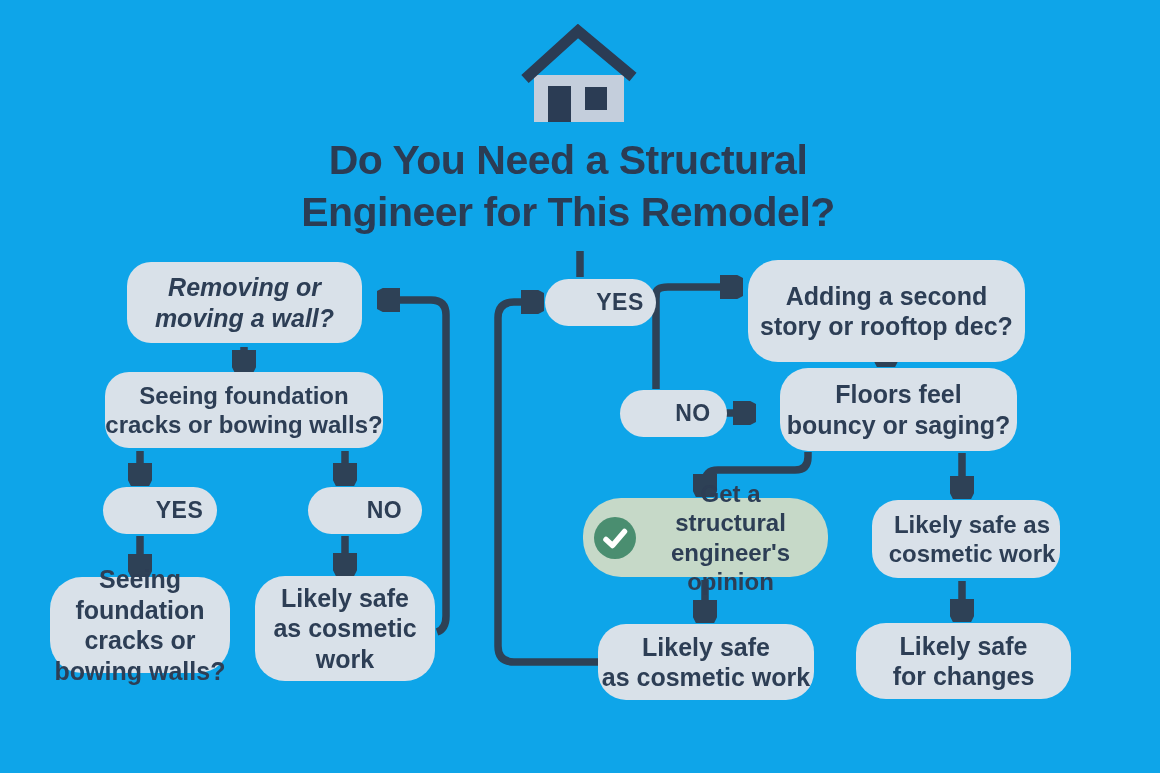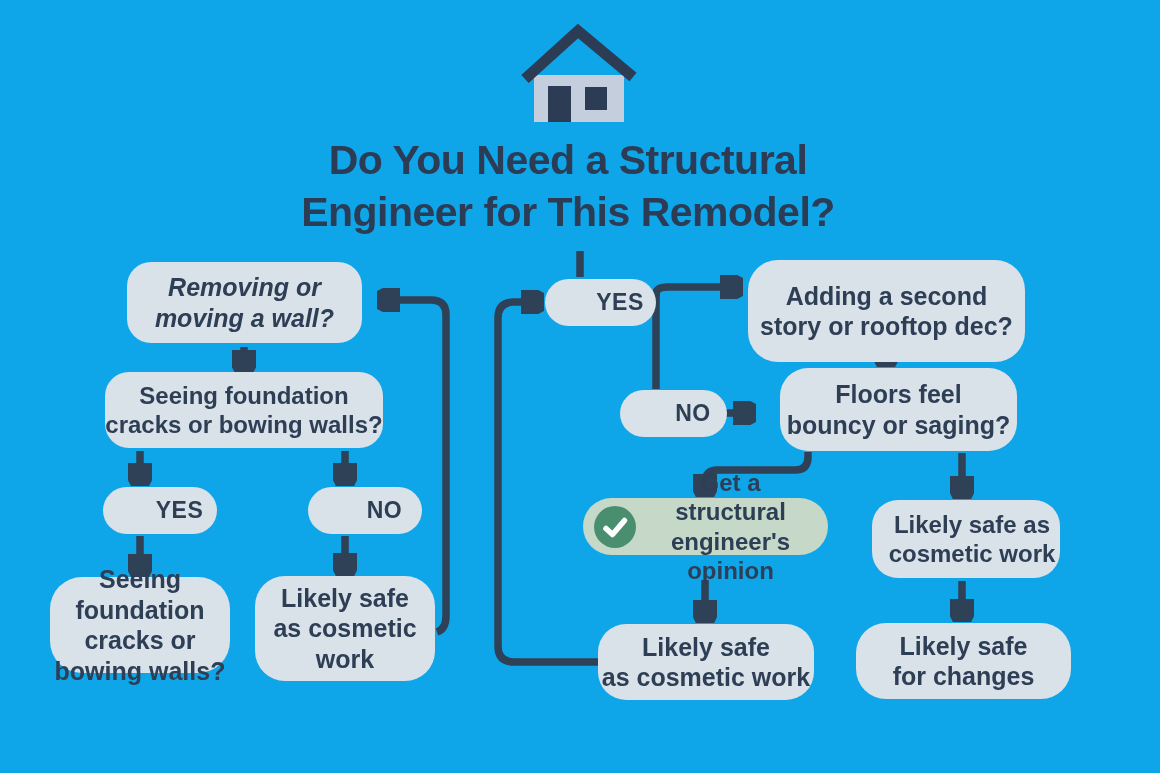--- a/index.html
+++ b/index.html
@@ -115,21 +115,21 @@
   </div>
   <div class="node" style="left:872px;top:500px;width:176px;height:78px;border-radius:26px;font-size:24px;padding-left:12px;">
     <span>Likely safe as
 cosmetic work</span>
   </div>
   <div class="node" style="left:856px;top:623px;width:215px;height:76px;border-radius:30px;">
     <span>Likely safe
 for changes</span>
   </div>
 
-  <div class="node green" style="left:583px;top:498px;width:245px;height:57px;border-radius:38px;font-size:24px;">
+  <div class="node green" style="left:583px;top:498px;width:245px;height:79px;border-radius:38px;font-size:24px;">
     <svg class="check" width="44" height="44" viewBox="0 0 44 44">
       <circle cx="22" cy="22" r="21" fill="#4a8e70"></circle>
       <path d="M13,23.5 L19.5,29.5 L31.5,15.5" stroke="#ffffff" stroke-width="5.5" fill="none" stroke-linecap="round" stroke-linejoin="round"></path>
     </svg>
     <span>Get a structural
 engineer's opinion</span>
   </div>
 
   <div class="node" style="left:598px;top:624px;width:216px;height:76px;border-radius:28px;">
     <span>Likely safe

